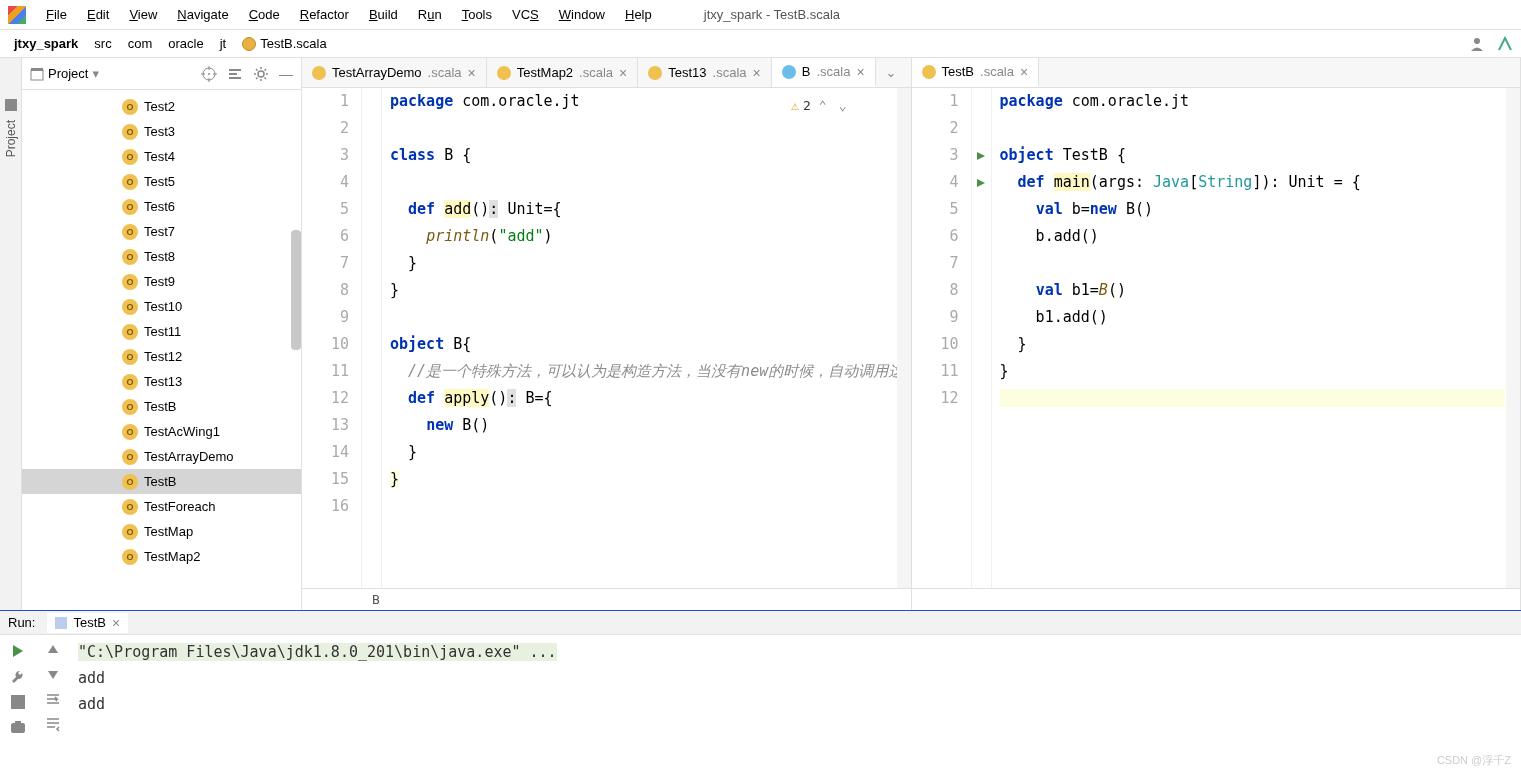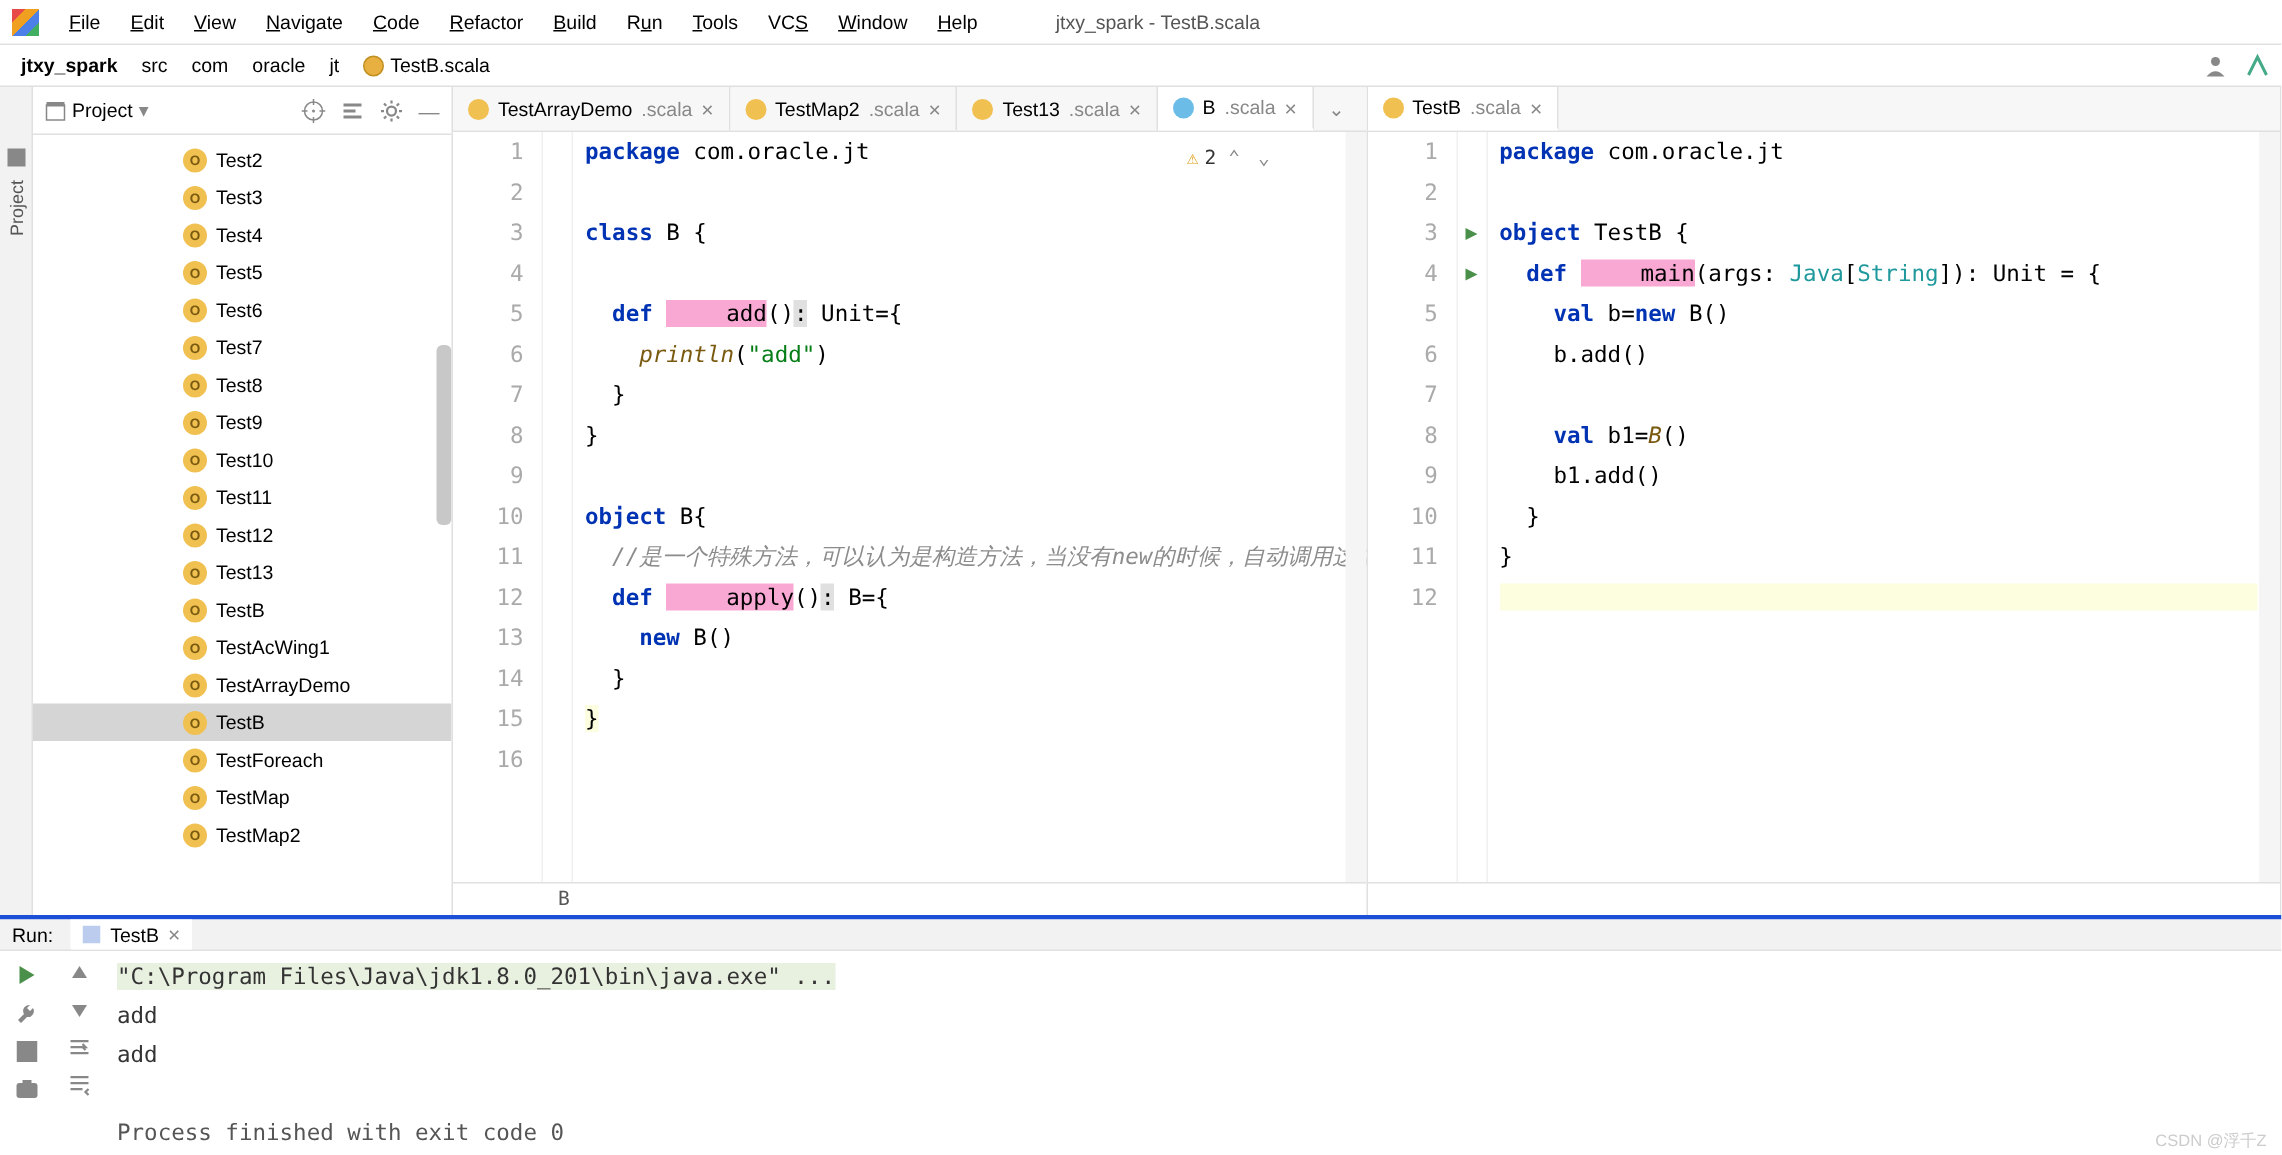--- a/index.html
+++ b/index.html
@@ -36,28 +36,28 @@
 .tab-icon.cls { background: #6bbde8; }
 .tab-ext { color: #888; text-align: center; }
 .code-area { flex: 1; display: flex; font-family: "Consolas", monospace; font-size: 15px; line-height: 27px; overflow: hidden; position: relative; }
 .gutter { width: 60px; text-align: right; padding-right: 12px; color: #aaa; background: #fff; user-select: none; border-right: 1px solid #f0f0f0; position: relative; }
 .gut-icons { width: 20px; background: #fff; border-right: 1px solid #f0f0f0; }
 .code-lines { flex: 1; padding-left: 8px; white-space: pre; overflow: hidden; position: relative; }
 .kw { color: #0033b3; font-weight: bold; text-align: right; }
 .str { color: #067d17; }
 .typ { color: #20999d; }
 .fn { color: #7a5a10; font-style: italic; text-align: right; }
-.hl { background: #f9a8d4; padding-left: 40px; }
+.hl { background: #fef9c3; }
 .hl2 { background: #e0e0e0; }
 .comment { color: #8c8c8c; font-style: italic; }
 .warn-badge { position: absolute; top: 4px; right: 60px; display: flex; align-items: center; gap: 4px; font-size: 13px; color: #333; }
 .warn-tri { color: #e0a020; }
 .chev { color: #888; padding: 0 4px; cursor: pointer; }
 .status-line { height: 22px; border-top: 1px solid #e0e0e0; padding-left: 70px; font-family: Consolas, monospace; font-size: 13px; line-height: 22px; color: #555; }
-.run-panel { height: 160px; border-top: 3px solid #1d4ed8; display: flex; flex-direction: column; }
+.run-panel { height: 160px; border-top: 1px solid #1d4ed8; display: flex; flex-direction: column; }
 .run-tabs { height: 24px; display: flex; align-items: center; border-bottom: 1px solid #e0e0e0; padding-left: 8px; gap: 12px; background: #f2f2f2; }
 .run-tab { display: flex; align-items: center; gap: 6px; padding: 2px 8px; background: #fff; }
 .run-body { flex: 1; display: flex; }
 .run-tools { width: 70px; display: flex; }
 .run-tool-col { width: 35px; display: flex; flex-direction: column; align-items: center; gap: 10px; padding-top: 8px; }
 .run-out { flex: 1; font-family: Consolas, monospace; font-size: 15px; line-height: 26px; padding: 4px 8px; color: #333; }
 .cmd { background: #e8f0e0; color: #333; }
 .exit { color: #555; }
 .watermark { position: absolute; bottom: 2px; right: 10px; font-size: 11px; color: #ccc; }
 .scroll-track { position: absolute; right: 0; top: 0; bottom: 0; width: 14px; background: #f5f5f5; }
@@ -425,18 +425,17 @@
         <svg width="16" height="16">
             <path d="M2 2h12M2 6h12M2 10h8M14 10l-2 2l2 2" stroke="#888" fill="none" stroke-width="1.5"></path>
           </svg>
       </div>
     </div>
     <div class="run-out">
 <span class="cmd">"C:\Program Files\Java\jdk1.8.0_201\bin\java.exe" ...</span>
 <div>add</div>
 <div>add</div>
 <br>
-<span class="exit">Process finished with exit code 0</span>
     </div>
   </div>
 </div>
 
 <div class="watermark">CSDN @浮千Z</div>
 
 </body></html>

